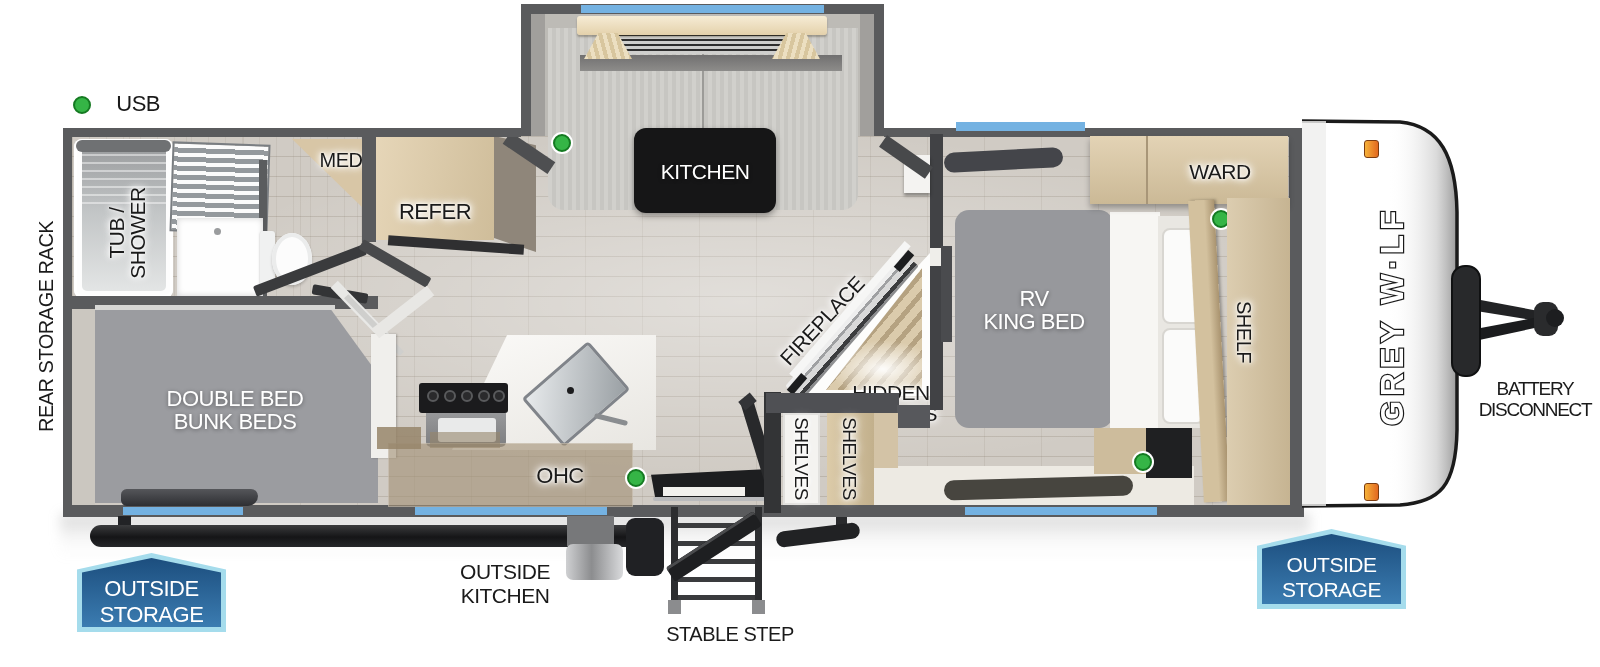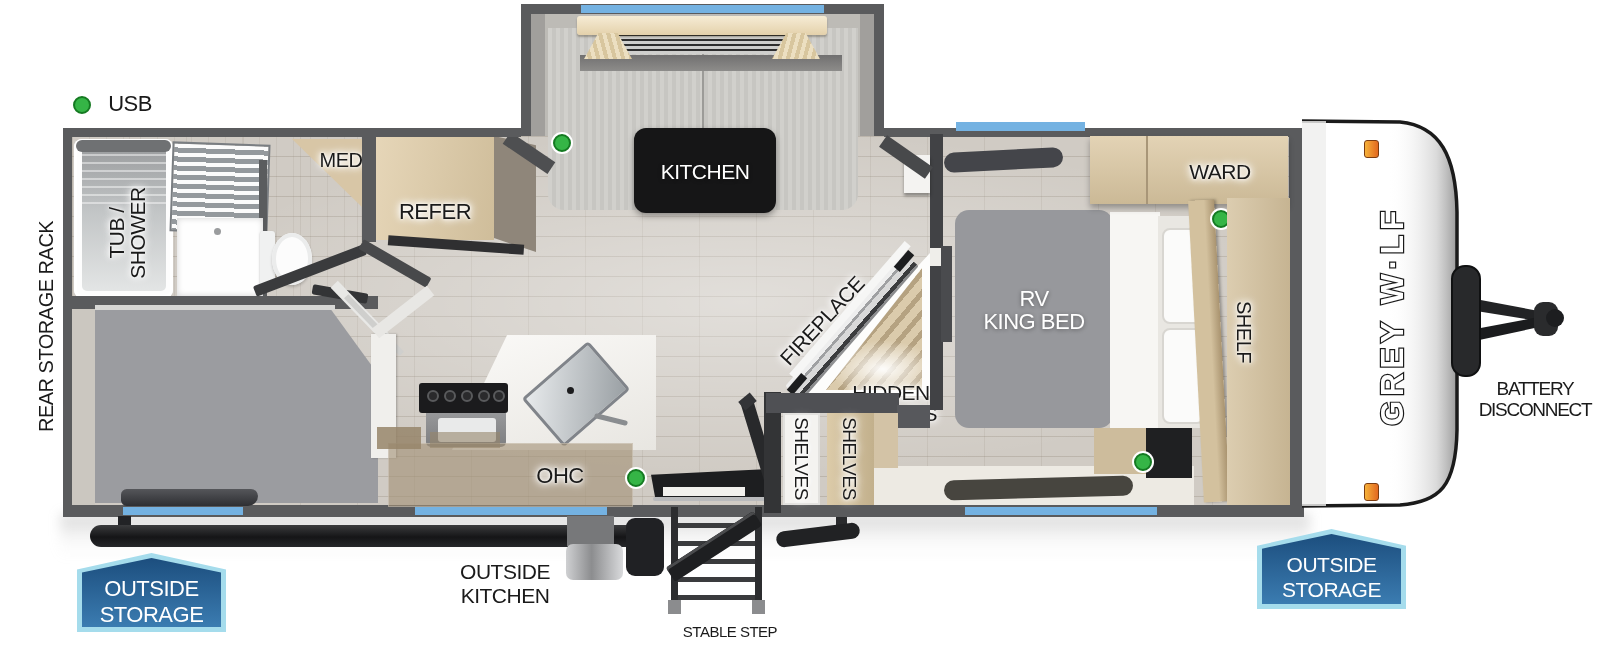--- a/index.html
+++ b/index.html
@@ -96,20 +96,21 @@
 
 <div class="abs" style="left:322px;top:308px;width:80px;height:10px;background:#e8e8e6;transform:rotate(46deg);"></div>
 <div class="abs" style="left:334px;top:322px;width:80px;height:6px;background:#cfcfcd;transform:rotate(46deg);"></div>
 
 <div class="abs" style="left:72px;top:309px;width:23px;height:196px;background:#cbc7c0;"></div>
 
 <div class="abs" style="left:95px;top:308px;width:283px;height:195px;background:#9b9ca0;clip-path:polygon(0 0,83% 0,100% 34%,100% 100%,0 100%);"></div>
 
 <div class="abs" style="left:95px;top:305px;width:240px;height:5px;background:#d7d7d5;"></div>
 
+<div class="wlbl" style="left:120px;top:387px;width:230px;font-size:22px;">DOUBLE BED<br>BUNK BEDS</div>
 
 <div class="abs" style="left:371px;top:334px;width:25px;height:124px;background:#f0efec;box-shadow:1px 0 2px rgba(0,0,0,.25);"></div>
 <div class="abs" style="left:368px;top:306px;width:70px;height:12px;background:#e8e7e4;transform:rotate(-38deg);"></div>
 
 <div class="abs" style="left:452px;top:335px;width:204px;height:115px;background:linear-gradient(160deg,#fbfaf8,#e8e6e1);clip-path:polygon(27% 0,100% 0,100% 100%,0 100%);"></div>
 
 <div class="abs" style="left:532px;top:362px;width:82px;height:58px;transform:rotate(-41deg);background:linear-gradient(135deg,#e7eaec,#9aa0a4);border:3px solid #80848a;border-radius:4px;"></div>
 <div class="abs" style="left:567px;top:387px;width:7px;height:7px;border-radius:50%;background:#1c1c1e;"></div>
 
 <div class="abs" style="left:594px;top:417px;width:34px;height:5px;background:#8a8d90;transform:rotate(14deg);border-radius:3px;"></div>
@@ -280,36 +281,36 @@
 <div class="abs" style="left:755px;top:507px;width:7px;height:105px;background:#2c2d2f;"></div>
 <div class="abs" style="left:678px;top:523px;width:77px;height:5px;background:#3a3b3d;"></div>
 <div class="abs" style="left:678px;top:541px;width:77px;height:5px;background:#3a3b3d;"></div>
 <div class="abs" style="left:678px;top:559px;width:77px;height:5px;background:#3a3b3d;"></div>
 <div class="abs" style="left:678px;top:577px;width:77px;height:5px;background:#3a3b3d;"></div>
 <div class="abs" style="left:678px;top:595px;width:77px;height:5px;background:#3a3b3d;"></div>
 <div class="abs" style="left:662px;top:538px;width:104px;height:17px;background:#1e1f21;transform:rotate(-33deg);border-radius:3px;box-shadow:inset 0 3px 0 #4a4b4d;"></div>
 <div class="abs" style="left:668px;top:600px;width:13px;height:14px;background:#8b8c8e;"></div>
 <div class="abs" style="left:752px;top:600px;width:13px;height:14px;background:#8b8c8e;"></div>
 
-<div class="lbl" style="left:630px;top:624px;width:200px;font-size:15px;">STABLE STEP</div>
+<div class="lbl" style="left:630px;top:624px;width:200px;font-size:20px;">STABLE STEP</div>
 
 
 <div class="lbl" style="left:420px;top:560px;width:170px;font-size:21px;line-height:1.12;">OUTSIDE<br>KITCHEN</div>
 
 <div class="abs" style="left:77px;top:553px;width:149px;height:79px;background:#a5dcec;clip-path:polygon(50% 0,100% 21%,100% 100%,0 100%,0 21%);"></div>
 <div class="abs" style="left:82px;top:558px;width:139px;height:69px;background:linear-gradient(180deg,#1c4e7e,#3b7cb1);clip-path:polygon(50% 0,100% 21%,100% 100%,0 100%,0 21%);"></div>
 <div class="wlbl" style="left:82px;top:576px;width:139px;font-size:22px;text-shadow:none;line-height:1.18;">OUTSIDE<br>STORAGE</div>
 
 <div class="abs" style="left:1257px;top:529px;width:149px;height:80px;background:#a5dcec;clip-path:polygon(50% 0,100% 21%,100% 100%,0 100%,0 21%);"></div>
 <div class="abs" style="left:1262px;top:534px;width:139px;height:70px;background:linear-gradient(180deg,#1c4e7e,#3b7cb1);clip-path:polygon(50% 0,100% 21%,100% 100%,0 100%,0 21%);"></div>
 <div class="wlbl" style="left:1262px;top:552px;width:139px;font-size:21px;text-shadow:none;line-height:1.2;">OUTSIDE<br>STORAGE</div>
 
 <div class="gdot" style="left:73px;top:96px;"></div>
 
-<div class="lbl" style="left:100px;top:93px;width:60px;font-size:22px;text-align:center;">USB</div>
+<div class="lbl" style="left:100px;top:93px;width:60px;font-size:22px;text-align:right;">USB</div>
 
 <div class="lbl" style="left:-54px;top:322px;width:200px;transform:rotate(-90deg);font-size:20px;">REAR STORAGE RACK</div>
 
 <div class="abs" style="left:878px;top:150px;width:56px;height:14px;background:#48494b;transform:rotate(35deg);"></div>
 
 <div class="gdot" style="left:553px;top:134px;"></div>
 
 </div>
 
 </body></html>

